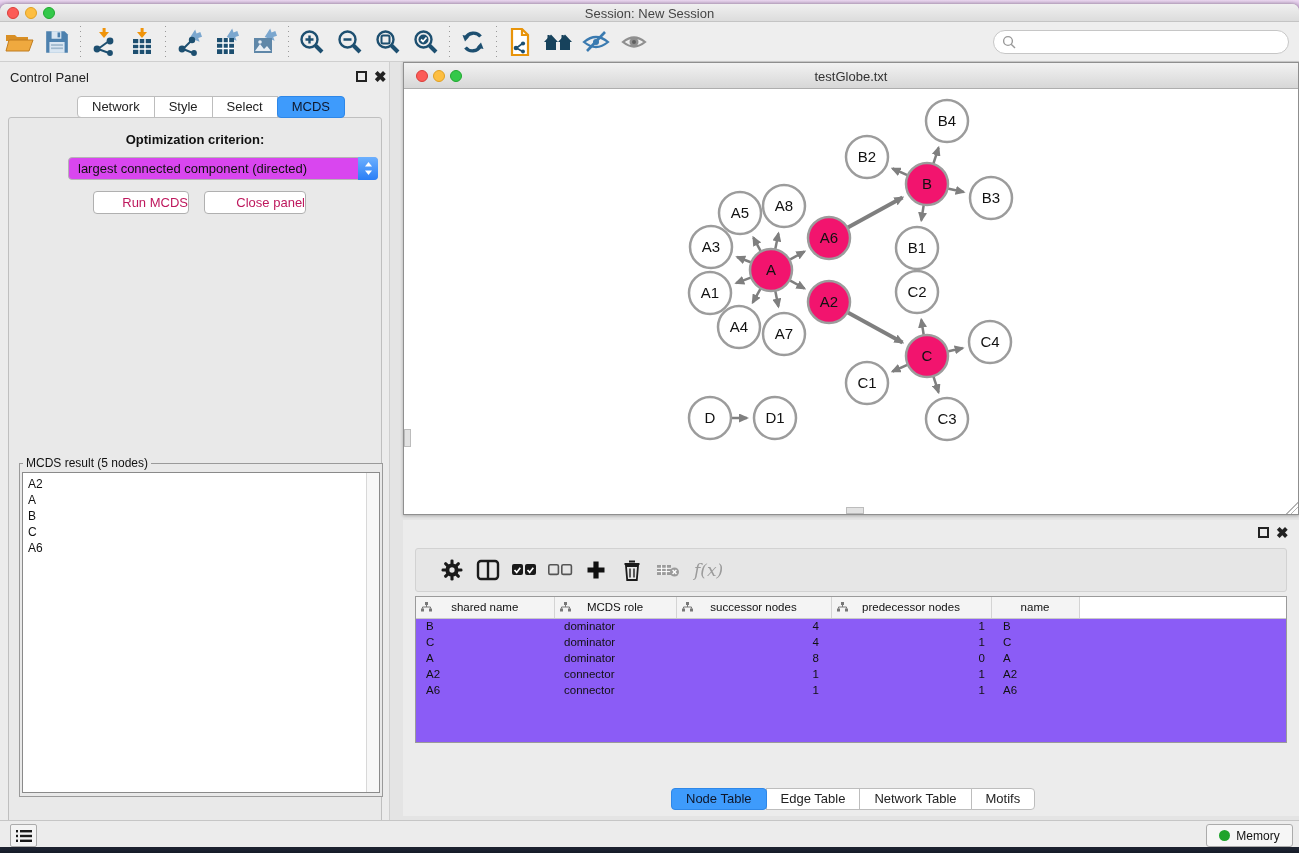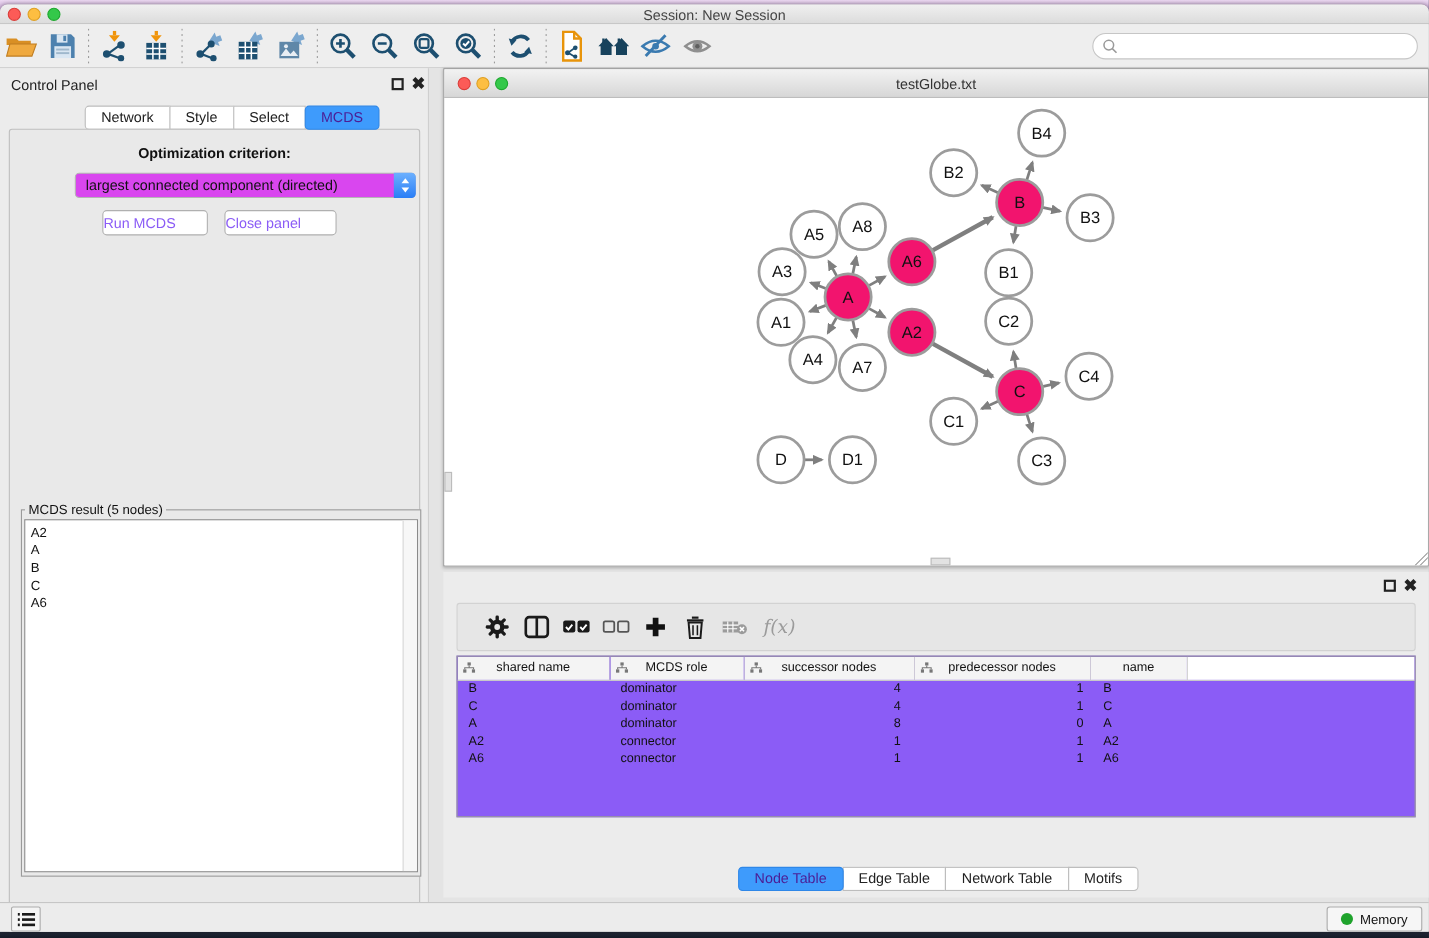--- a/index.html
+++ b/index.html
@@ -48,35 +48,35 @@
     background:#ececec; border-right:1px solid #cfcfcf; }
   .panel-header-title { position:absolute; left:10px; top:8px; font-size:13px; color:#222; }
   .float-btn { position:absolute; width:11px; height:11px; border:2px solid #222; background:transparent; }
   .close-btn { position:absolute; font-size:15px; font-weight:bold; color:#222; line-height:11px; }
 
   .cp-tabs { position:absolute; left:78px; top:34px; display:flex; }
   .seg { height:22px; line-height:20px; font-size:13px; color:#222; background:#fff;
     border:1px solid #bdbdbd; padding:0 14px; margin-left:-1px; text-align:center; }
   .seg.first { border-radius:4px 0 0 4px; }
   .seg.last { border-radius:0 4px 4px 0; }
-  .seg.active { background:#3e9bfc; border-color:#2e87e8; color:#4c1d95; border-radius:4px; position:relative; z-index:2; }
+  .seg.active { background:#3e9bfc; border-color:#2e87e8; color:#0f172a; border-radius:4px; position:relative; z-index:2; }
 
   .cp-body { position:absolute; left:8px; top:55px; width:374px; height:770px;
     background:#e9e9e9; border:1px solid #bfbfbf; border-radius:3px; }
   .opt-label { position:absolute; left:0; right:0; top:14px; text-align:center;
     font-size:13px; font-weight:600; color:#111; }
   .dropdown { position:absolute; left:35px; top:39px; width:310px; height:23px;
     background:#d946ef; border:1px solid #b5b5b5; border-radius:4px;
     display:flex; align-items:center;margin-left:24px; }
   .dropdown .value { flex:1; font-size:13px; color:#111; padding-left:9px; white-space:nowrap; }
   .dropdown .stepper { width:20px; height:23px; margin:-1px -1px 0 0;
     background:linear-gradient(#6cb0fe,#2a7ef6); border-radius:0 4px 4px 0;
     display:flex; align-items:center; justify-content:center; }
   .btn { position:absolute; height:23px; background:#fff; border:1px solid #b0b0b0;
-    border-radius:4px; font-size:13px; color:#8b5cf6; text-align:left; line-height:21px; }
+    border-radius:4px; font-size:13px; color:#be185d; text-align:right; line-height:21px; }
   .run-btn { left:84px; top:73px; width:96px; }
   .closep-btn { left:195px; top:73px; width:102px; }
 
   fieldset.mcds-result { position:absolute; left:10px; top:338px; width:364px; height:341px;
     border:1px solid #9a9a9a; background:#e9e9e9; }
   fieldset.mcds-result legend { font-size:12px; color:#111; margin-left:3px; padding:0 3px; }
   .mcds-listbox { position:absolute; left:2px; right:2px; top:2px; bottom:3px;
     background:#fff; border:1px solid #8a8a8a; overflow:hidden; }
   .mcds-scroll { position:absolute; right:0; top:0; bottom:0; width:13px;
     background:#f7f7f7; border-left:1px solid #d8d8d8; }

